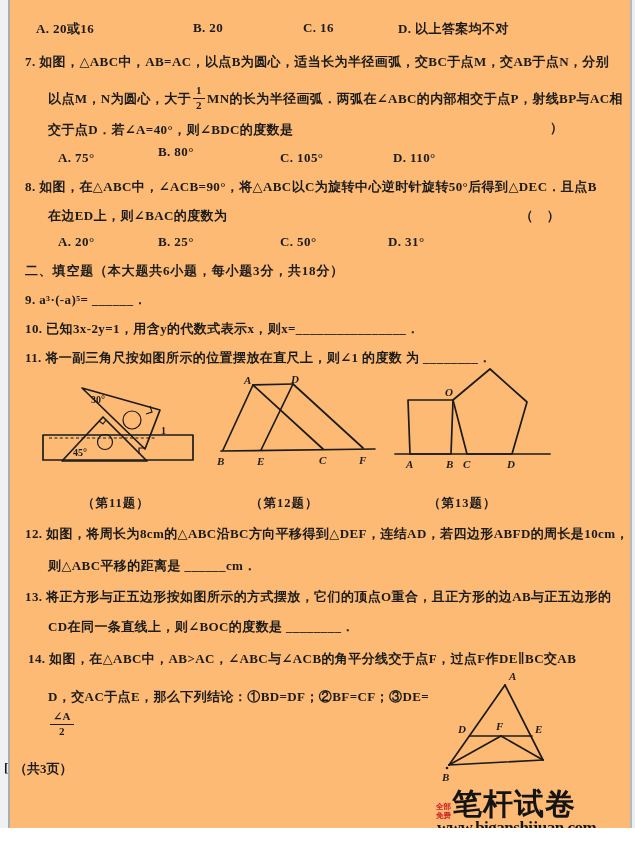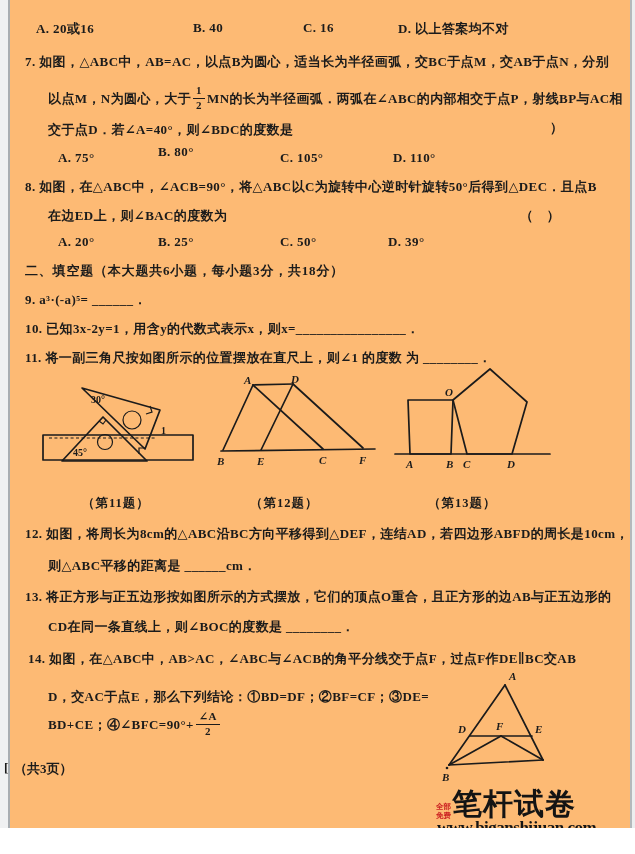--- a/index.html
+++ b/index.html
@@ -53,21 +53,21 @@
 
   <div class="edge-left-strip"></div>
   <div class="edge-left-line"></div>
   <div class="edge-right-line"></div>
   <div class="edge-right-strip"></div>
   <div class="edge-bottom-line"></div>
   <div class="edge-bottom-strip"></div>
 
   <div>
     <span class="opt line" style="left:36px;top:20px">A. 20或16</span>
-    <span class="opt line" style="left:193px;top:20px">B. 40</span>
+    <span class="opt line" style="left:193px;top:20px">B. 20</span>
     <span class="opt line" style="left:303px;top:20px">C. 16</span>
     <span class="opt line" style="left:398px;top:20px">D. 以上答案均不对</span>
   </div>
 
   <div class="line" style="left:25px;top:53px">7. 如图，△ABC中，AB=AC，以点B为圆心，适当长为半径画弧，交BC于点M，交AB于点N，分别</div>
   <div class="line" style="left:48px;top:85px">
     <span>以点M，N为圆心，大于</span><span class="frac"><span class="num">1</span><span class="den">2</span></span><span>MN的长为半径画弧．两弧在∠ABC的内部相交于点P，射线BP与AC相</span>
   </div>
   <div class="line" style="left:48px;top:121px">交于点D．若∠A=40°，则∠BDC的度数是</div>
   <span class="bracket line" style="left:550px;top:119px">）</span>
@@ -78,21 +78,21 @@
     <span class="opt line" style="left:393px;top:150px">D. 110°</span>
   </div>
 
   <div class="line" style="left:25px;top:178px">8. 如图，在△ABC中，∠ACB=90°，将△ABC以C为旋转中心逆时针旋转50°后得到△DEC．且点B</div>
   <div class="line" style="left:48px;top:207px">在边ED上，则∠BAC的度数为</div>
   <span class="bracket line" style="left:520px;top:207px">（　）</span>
   <div>
     <span class="opt line" style="left:58px;top:234px">A. 20°</span>
     <span class="opt line" style="left:158px;top:234px">B. 25°</span>
     <span class="opt line" style="left:280px;top:234px">C. 50°</span>
-    <span class="opt line" style="left:388px;top:234px">D. 39°</span>
+    <span class="opt line" style="left:388px;top:234px">D. 31°</span>
   </div>
 
   <div class="line sect" style="left:25px;top:262px">二、填空题（本大题共6小题，每小题3分，共18分）</div>
 
   <div class="line" style="left:25px;top:291px">9. a³·(-a)⁵= ______．</div>
   <div class="line" style="left:25px;top:320px">10. 已知3x-2y=1，用含y的代数式表示x，则x=________________．</div>
   <div class="line" style="left:25px;top:349px">11. 将一副三角尺按如图所示的位置摆放在直尺上，则∠1 的度数 为 ________．</div>
 
   <svg style="left:35px;top:372px" width="170" height="106" viewBox="0 0 170 106">
     <rect class="stroke" x="8" y="63" width="150" height="25"></rect>
@@ -140,21 +140,21 @@
   <span class="cap" style="left:428px;top:495px">（第13题）</span>
 
   <div class="line" style="left:25px;top:525px">12. 如图，将周长为8cm的△ABC沿BC方向平移得到△DEF，连结AD，若四边形ABFD的周长是10cm，</div>
   <div class="line" style="left:48px;top:557px">则△ABC平移的距离是 ______cm．</div>
   <div class="line" style="left:25px;top:588px">13. 将正方形与正五边形按如图所示的方式摆放，它们的顶点O重合，且正方形的边AB与正五边形的</div>
   <div class="line" style="left:48px;top:618px">CD在同一条直线上，则∠BOC的度数是 ________．</div>
 
   <div class="line" style="left:28px;top:650px">14. 如图，在△ABC中，AB&gt;AC，∠ABC与∠ACB的角平分线交于点F，过点F作DE∥BC交AB</div>
   <div class="line" style="left:48px;top:688px">D，交AC于点E，那么下列结论：①BD=DF；②BF=CF；③DE=</div>
   <div class="line" style="left:48px;top:711px">
-    <span>BD+CE；④∠BFC=90°+</span><span class="frac"><span class="num">∠A</span><span class="den">2</span></span>
+    <span class="frac"><span class="num">∠A</span><span class="den">2</span></span>
   </div>
 
   <svg style="left:425px;top:665px" width="135" height="122" viewBox="0 0 135 122">
     <line class="stroke" x1="80" y1="20" x2="24" y2="100"></line>
     <line class="stroke" x1="80" y1="20" x2="118" y2="95"></line>
     <line class="stroke" x1="45" y1="71" x2="107" y2="71"></line>
     <line class="stroke" x1="24" y1="100" x2="76" y2="71"></line>
     <line class="stroke" x1="76" y1="71" x2="118" y2="95"></line>
     <line class="stroke" x1="24" y1="100" x2="118" y2="95"></line>
     <circle cx="22" cy="103" r="1.3" fill="#1b1b1b"></circle>

